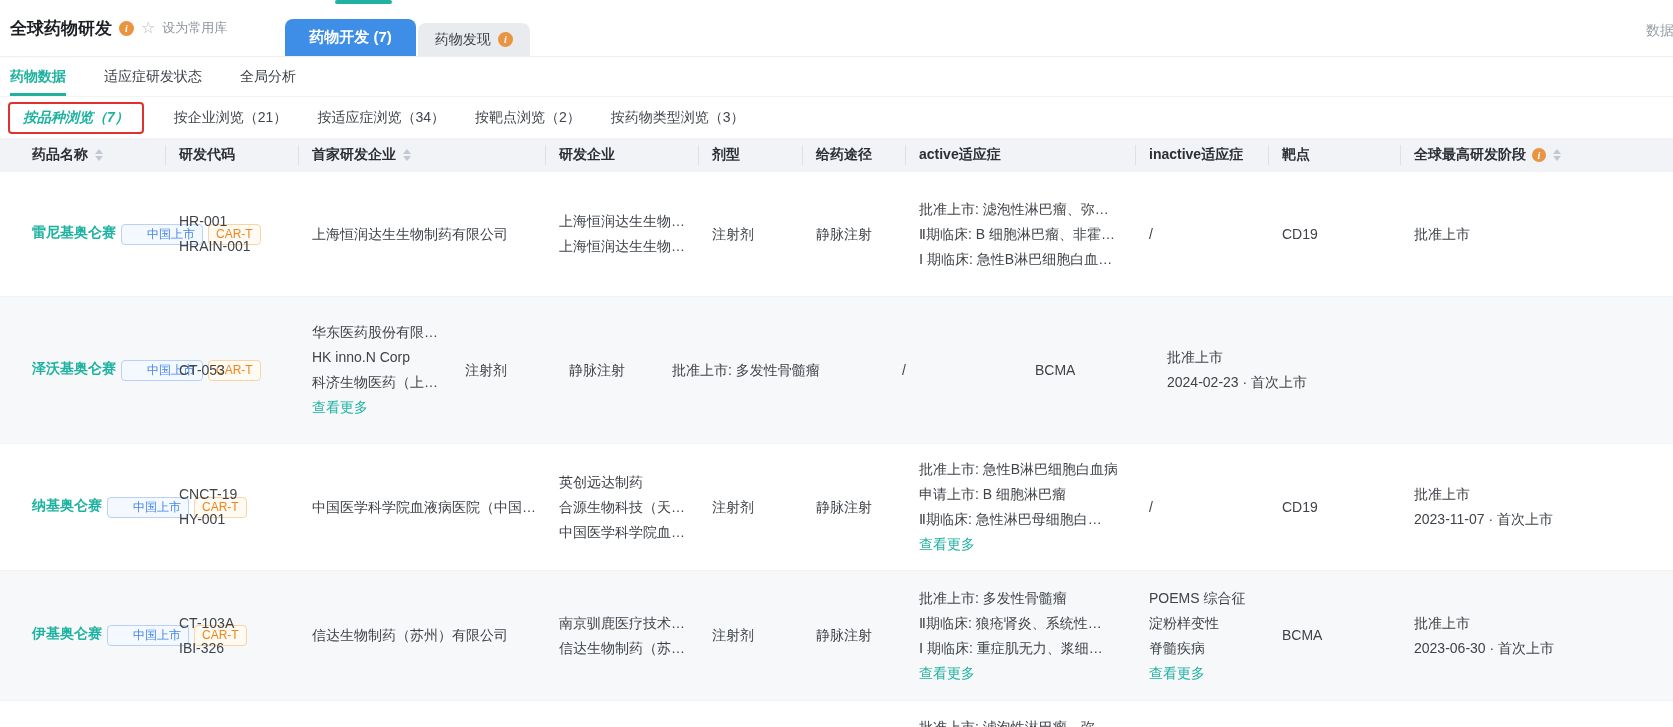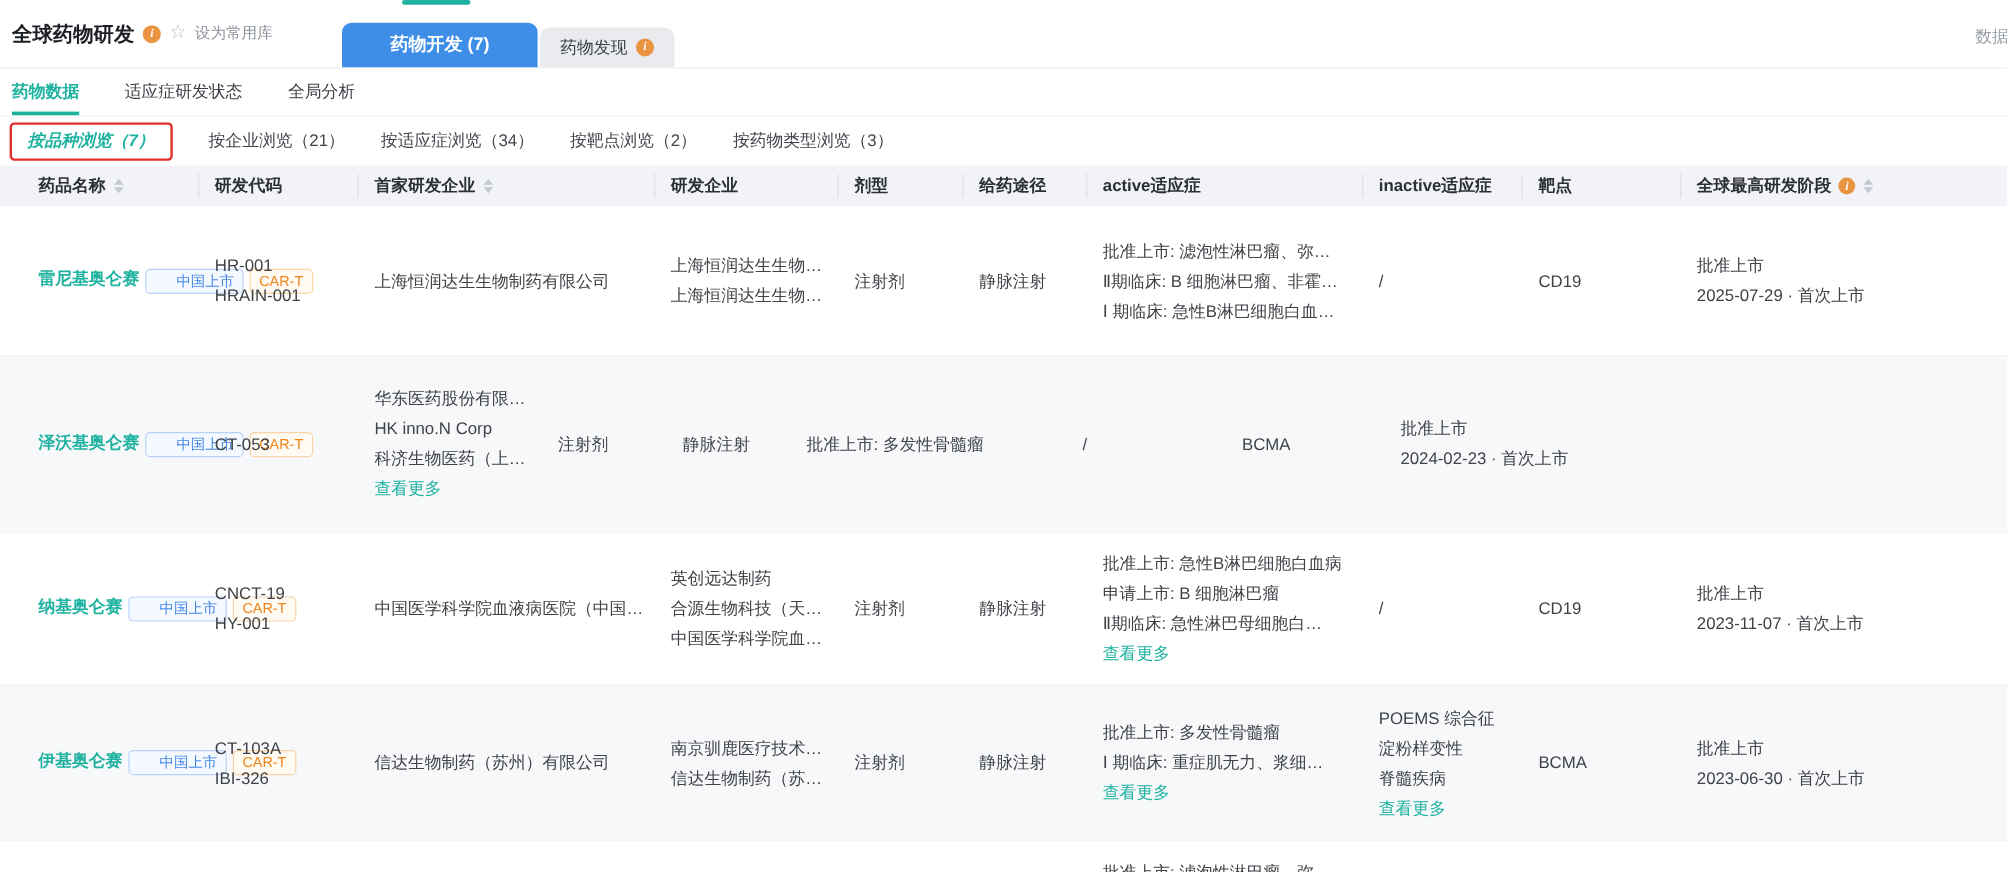--- a/index.html
+++ b/index.html
@@ -17,21 +17,21 @@
   
   .topbar{position:relative;height:57px;display:flex;align-items:center;border-bottom:1px solid #eceef2;padding-left:10px;}
   .title-wrap{display:flex;align-items:center;gap:7px;}
   .page-title{font-size:17px;font-weight:700;color:#1b1e23;}
   .info-icon{display:inline-flex;align-items:center;justify-content:center;width:15px;height:15px;border-radius:50%;
     background:var(--orange);color:#fff;font:italic 700 10px "Liberation Serif",serif;flex:0 0 auto;}
   .star{color:#b7bbc2;font-size:16px;line-height:1;}
   .fav-label{color:#8d939c;font-size:13px;}
   .tabs{display:flex;align-items:flex-end;align-self:flex-end;margin-left:58px;gap:2px;}
   .tab{border-radius:8px 8px 0 0;display:flex;align-items:center;gap:7px;cursor:pointer;}
-  .tab.active{background:var(--blue);color:#fff;font-weight:700;font-size:15px;height:37px;padding:0 40px;align-items:center;}
+  .tab.active{background:var(--blue);color:#fff;font-weight:700;font-size:15px;height:37px;padding:0 24px;align-items:center;}
   .tab.inactive{background:#e9ebee;color:#3a3f45;font-size:14px;height:33px;padding:0 17px;}
   .top-right{position:absolute;left:1646px;top:22px;color:var(--muted);font-size:14px;white-space:nowrap;}
 
   
   .nav{height:40px;display:flex;align-items:stretch;gap:38px;padding-left:10px;border-bottom:1px solid #f2f3f6;}
   .nav-item{display:flex;align-items:center;font-size:14px;color:#3a3f45;cursor:pointer;border-bottom:3px solid transparent;padding-top:3px;}
   .nav-item.active{color:var(--teal);font-weight:700;border-bottom-color:var(--teal);}
 
   
   .filters{height:41px;display:flex;align-items:center;gap:30px;padding-left:8px;}
@@ -187,21 +187,20 @@
             <div class="ln">Ⅰ 期临床: 急性B淋巴细胞白血…</div>
           </div>
           <div class="cell body-cell col7">
             <div class="ln">/</div>
           </div>
           <div class="cell body-cell col8">
             <div class="ln">CD19</div>
           </div>
           <div class="cell body-cell col9">
             <div class="ln">批准上市</div>
-            <div class="ln">2025-07-29 · 首次上市</div>
           </div>
         </div>
         <div class="row">
           <div class="cell body-cell col0 name-cell">
             <span class="drug-link">泽沃基奥仑赛</span>
             <span class="tag blue">中国上市</span>
             <span class="tag orange">CAR-T</span>
           </div>
           <div class="cell body-cell col1">
             <div class="ln">CT-053</div>
@@ -291,20 +290,21 @@
             <div class="ln">信达生物制药（苏…</div>
           </div>
           <div class="cell body-cell col4">
             <div class="ln">注射剂</div>
           </div>
           <div class="cell body-cell col5">
             <div class="ln">静脉注射</div>
           </div>
           <div class="cell body-cell col6">
             <div class="ln">批准上市: 多发性骨髓瘤</div>
+            <div class="ln">Ⅱ期临床: 狼疮肾炎、系统性…</div>
             <div class="ln">Ⅰ 期临床: 重症肌无力、浆细…</div>
             <div class="more">查看更多</div>
           </div>
           <div class="cell body-cell col7">
             <div class="ln">POEMS 综合征</div>
             <div class="ln">淀粉样变性</div>
             <div class="ln">脊髓疾病</div>
             <div class="more">查看更多</div>
           </div>
           <div class="cell body-cell col8">

